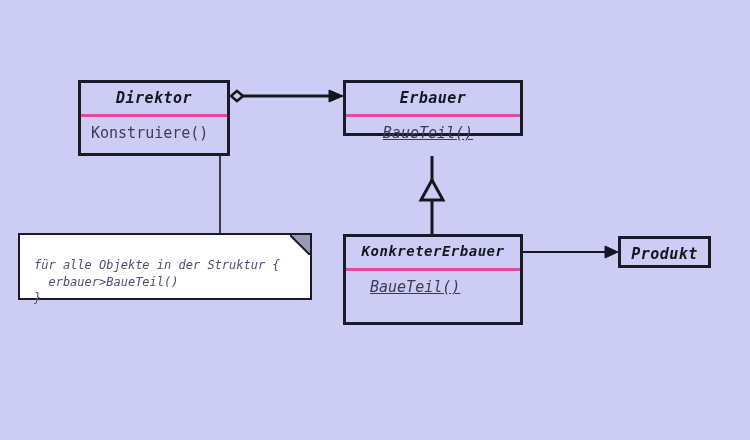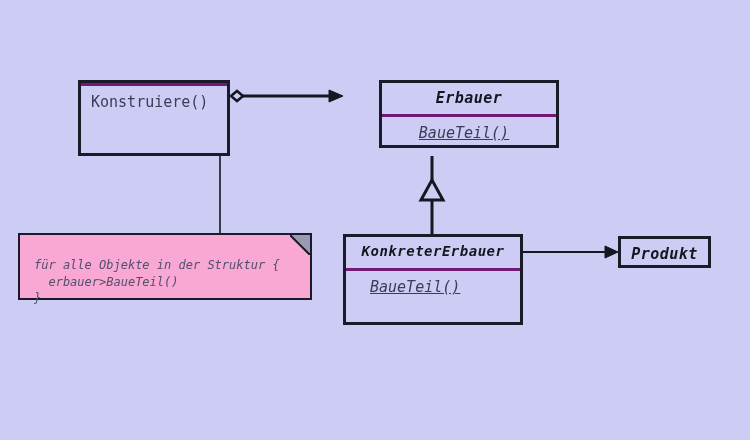--- a/index.html
+++ b/index.html
@@ -37,58 +37,58 @@
   .uml-class .cls-name {
     text-align: center;
     font-weight: bold;
     font-style: italic;
     font-size: 15px;
     color: #16161f;
     letter-spacing: 0.5px;
     white-space: nowrap;
   }
   .uml-class .cls-ops {
-    border-top: 3px solid #701a75;
+    border-top: 3px solid #ec4899;
     padding: 6px 10px 8px 14px;
   }
   .uml-class .op {
     font-size: 15px;
     color: #3c3c55;
     white-space: nowrap;
     line-height: 1.42;
   }
   .op.italic { font-style: italic; text-decoration: underline; }
   .op.plain  { font-style: normal; }
 
   
   #cls-direktor { left: 78px;  top: 80px;  width: 152px; height: 76px; }
   #cls-direktor .cls-name { padding: 6px 0 7px; }
   #cls-direktor .cls-ops  { padding-left: 10px; }
 
-  #cls-erbauer { left: 343px; top: 80px;  width: 180px; height: 68px; margin-left: 36px; }
+  #cls-erbauer { left: 343px; top: 80px;  width: 180px; height: 56px; }
   #cls-erbauer .cls-name { padding: 6px 0 7px; }
   #cls-erbauer .cls-ops  { text-align: center; padding-left: 0; }
 
   #cls-konkreter { left: 343px; top: 234px; width: 180px; height: 91px; }
   #cls-konkreter .cls-name { padding: 6px 0 9px; font-size: 14px; }
   #cls-konkreter .cls-ops  { padding-left: 24px; }
 
   #cls-produkt { left: 618px; top: 236px; width: 93px; height: 32px; }
   #cls-produkt .cls-name { padding: 6px 0 0; }
 
   
   #note {
     position: absolute;
     left: 18px;
     top: 233px;
     width: 294px;
     height: 67px;
     box-sizing: border-box;
     border: 2px solid #1a1a28;
-    background: #f9a8d4;
+    background: #ffffff;
     z-index: 2;
   }
   #note .note-fold {
     position: absolute;
     right: 0;
     top: 0;
     width: 20px;
     height: 20px;
     background: #9a9ab4;
     border-left: 2px solid #1a1a28;
@@ -136,20 +136,21 @@
       <polygon points="618,252 605,246 605,258" fill="#16161f" stroke="#16161f" stroke-width="1"></polygon>
     </g>
 
     <g>
       <line x1="220" y1="149" x2="220" y2="233" stroke="#16161f" stroke-width="1.6"></line>
       <circle cx="220" cy="143" r="4.5" fill="#ccccf5" stroke="#16161f" stroke-width="1.8"></circle>
     </g>
   </svg>
 
   <div class="uml-class" id="cls-direktor">
+    <div class="cls-name">Direktor</div>
     <div class="cls-ops">
       <div class="op plain">Konstruiere()</div>
     </div>
   </div>
 
   <div class="uml-class" id="cls-erbauer">
     <div class="cls-name">Erbauer</div>
     <div class="cls-ops">
       <div class="op italic">BaueTeil()</div>
     </div>

